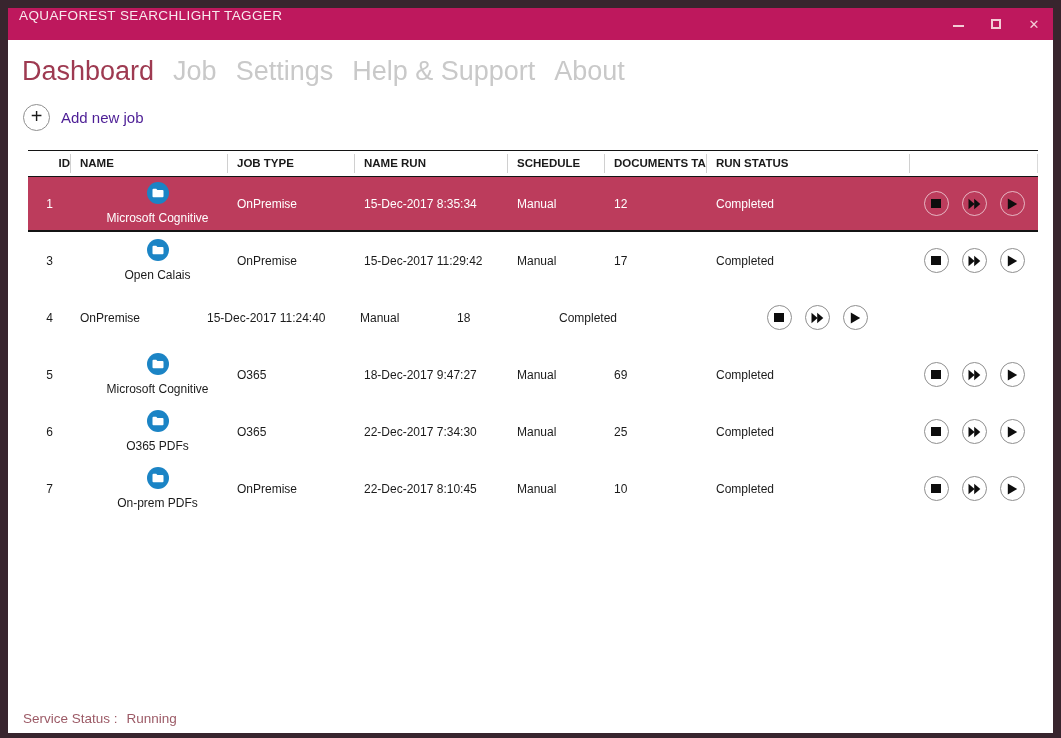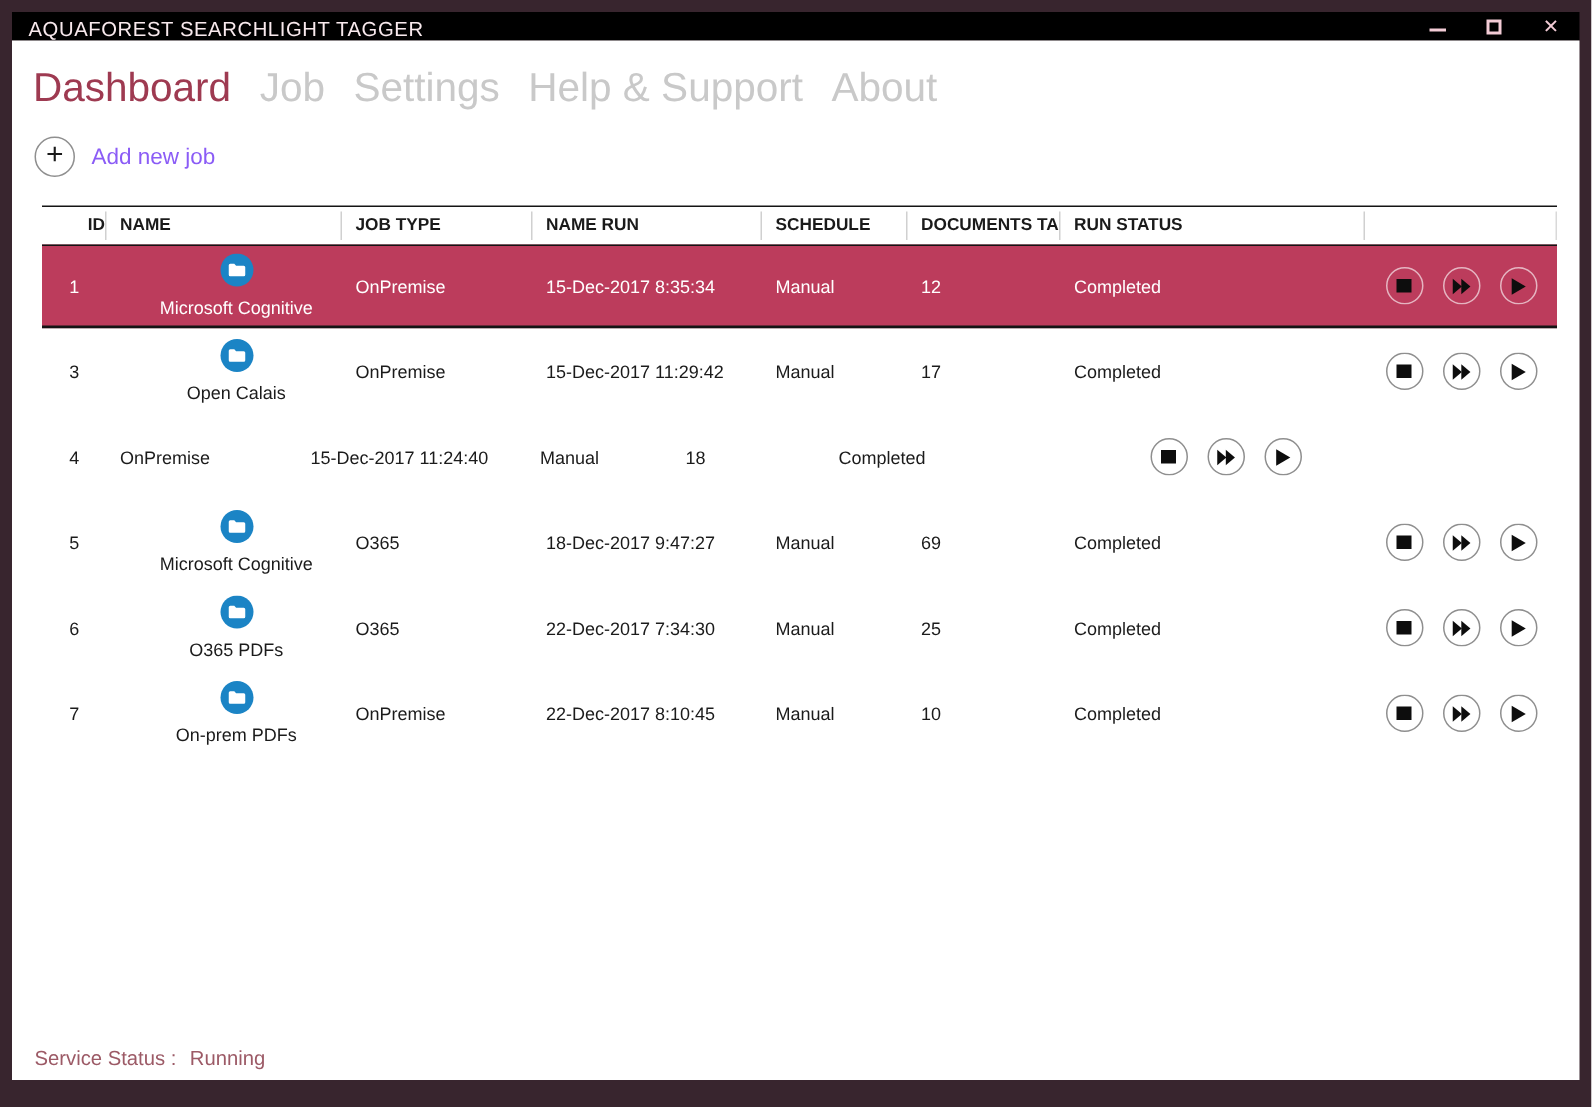--- a/index.html
+++ b/index.html
@@ -9,24 +9,24 @@
   .window {
     position: relative;
     width: 1061px;
     height: 738px;
     background: #38252e;
     padding: 8px;
   }
 
   
   .titlebar {
-    height: 19px;
-    background: #000000;
-    display: flex;
-    align-items: flex-end;
+    height: 32px;
+    background: #be185d;
+    display: flex;
+    align-items: flex-start;
     padding-left: 11px;
     color: #f6e3e8;
   }
   .titlebar-title {
     font-size: 13.5px;
     letter-spacing: 0.4px;
     color: #f8e9ed;
   }
   .titlebar-controls {
     margin-left: auto;
@@ -83,21 +83,21 @@
   .addjob-circle {
     width: 27px; height: 27px;
     border: 1px solid #8f8f8f;
     border-radius: 50%;
     display: flex; align-items: center; justify-content: center;
     font-size: 20px; font-weight: 400; color: #1a1a1a;
     background: #fff;
     line-height: 1;
     padding-bottom: 2px;
   }
-  .addjob-label { font-size: 15px; color: #8b5cf6; }
+  .addjob-label { font-size: 15px; color: #4c1d95; }
 
   
   .jobtable {
     margin: 19px 0 0 20px;
     width: 1010px;
     border-top: 1px solid #141414;
   }
   .thead {
     display: flex;
     height: 25px;

